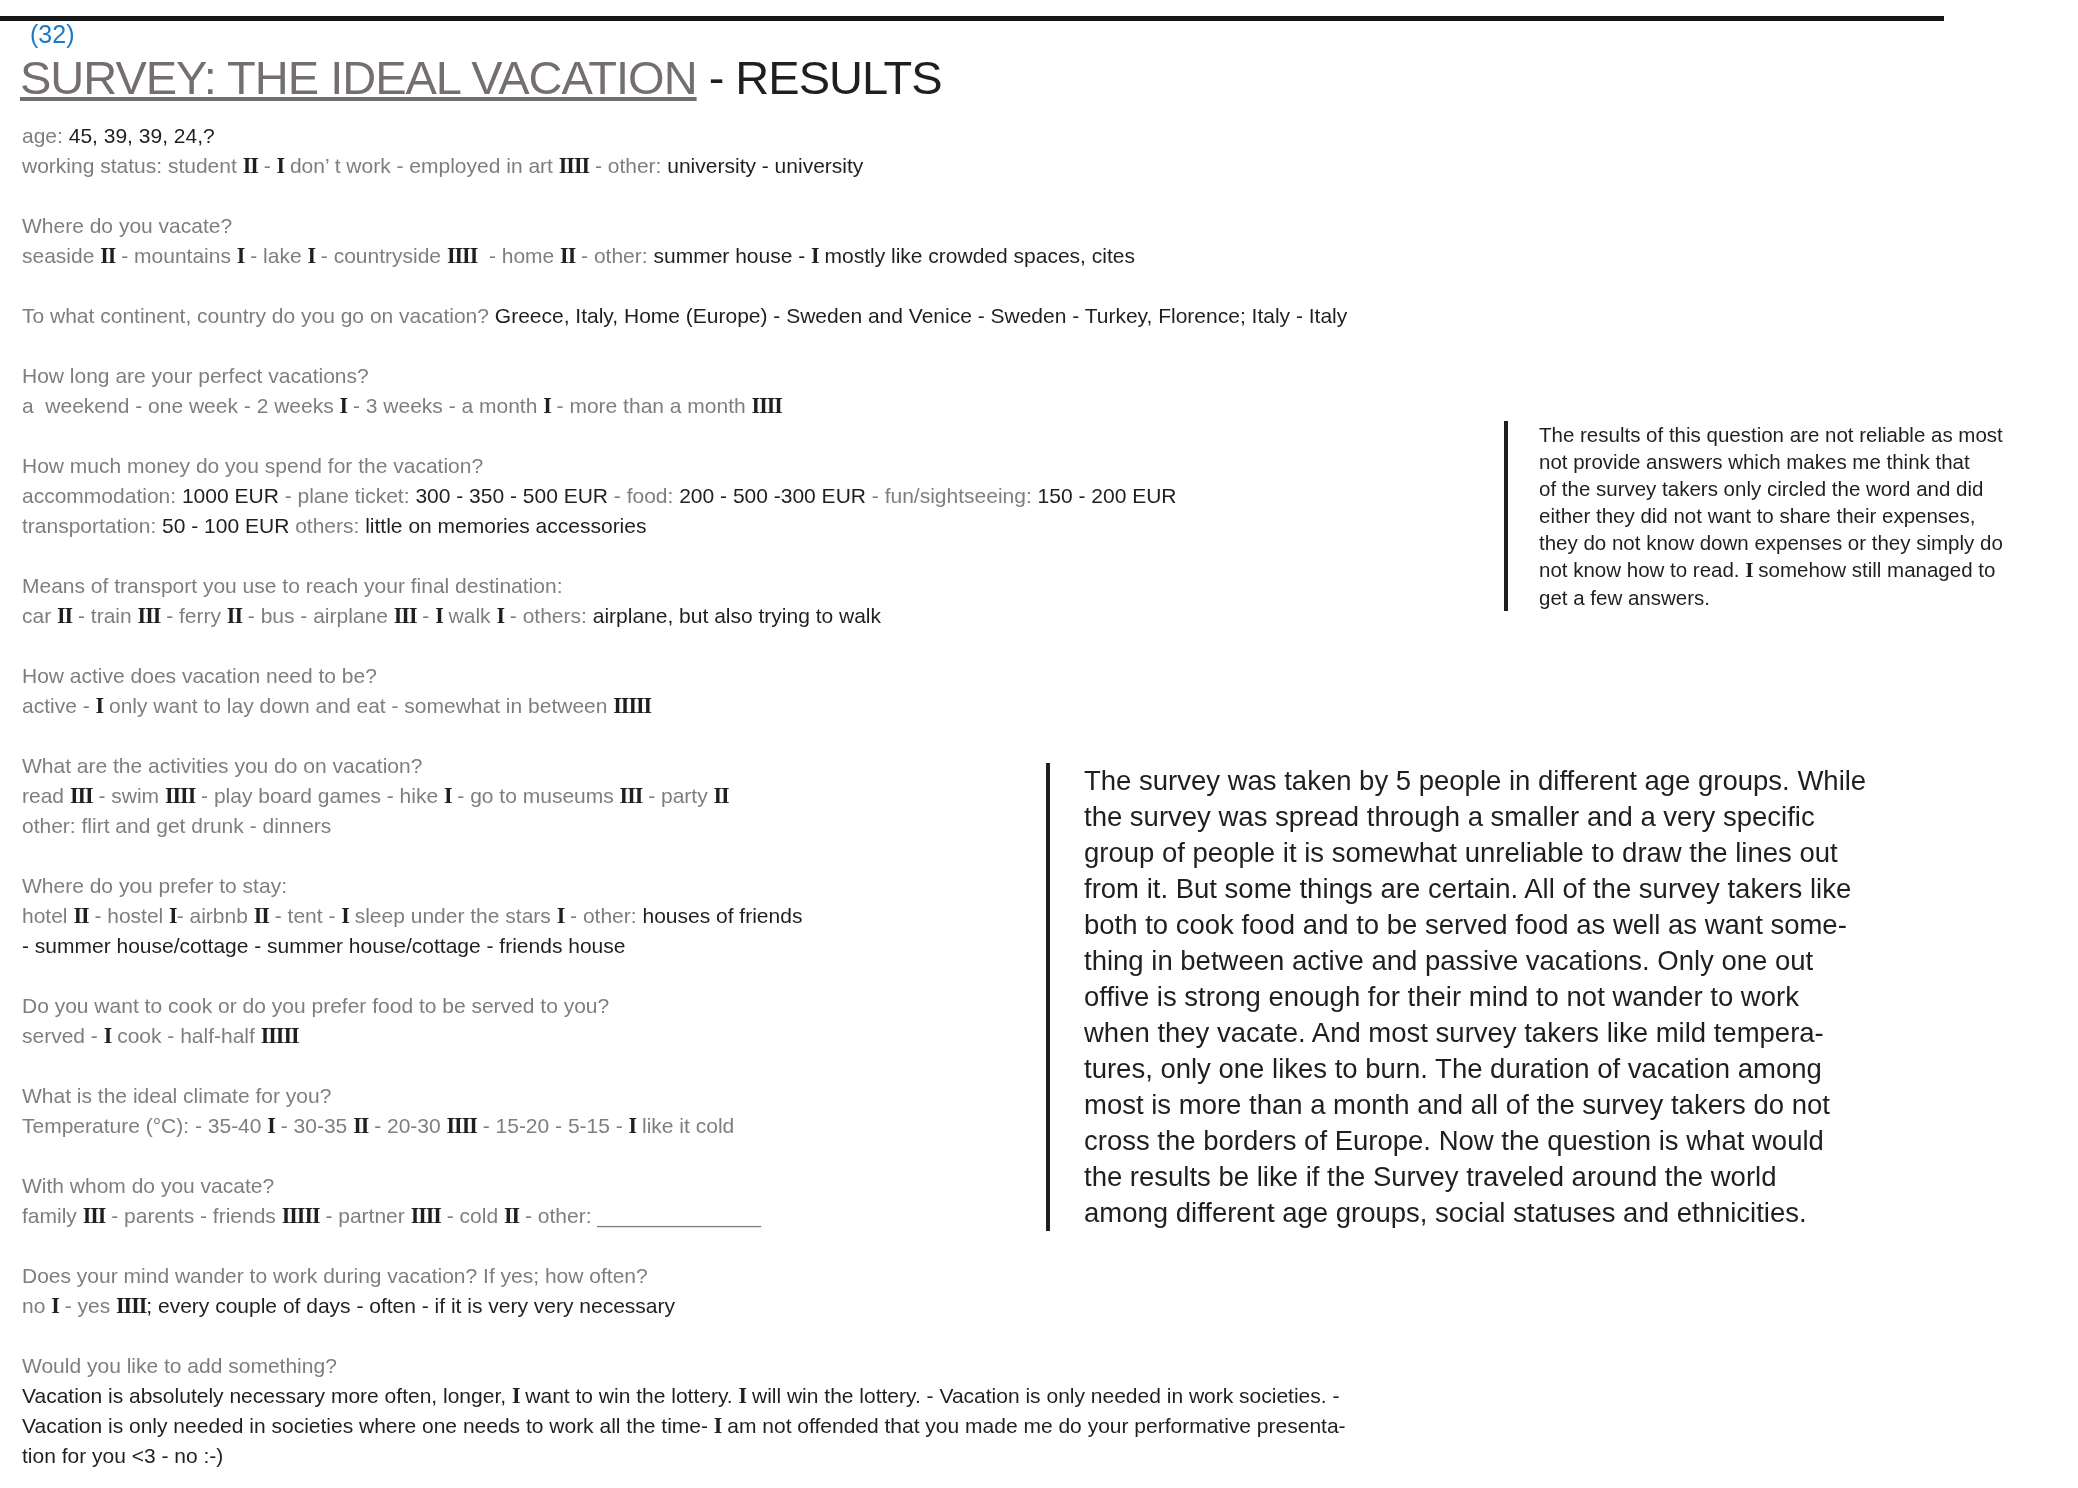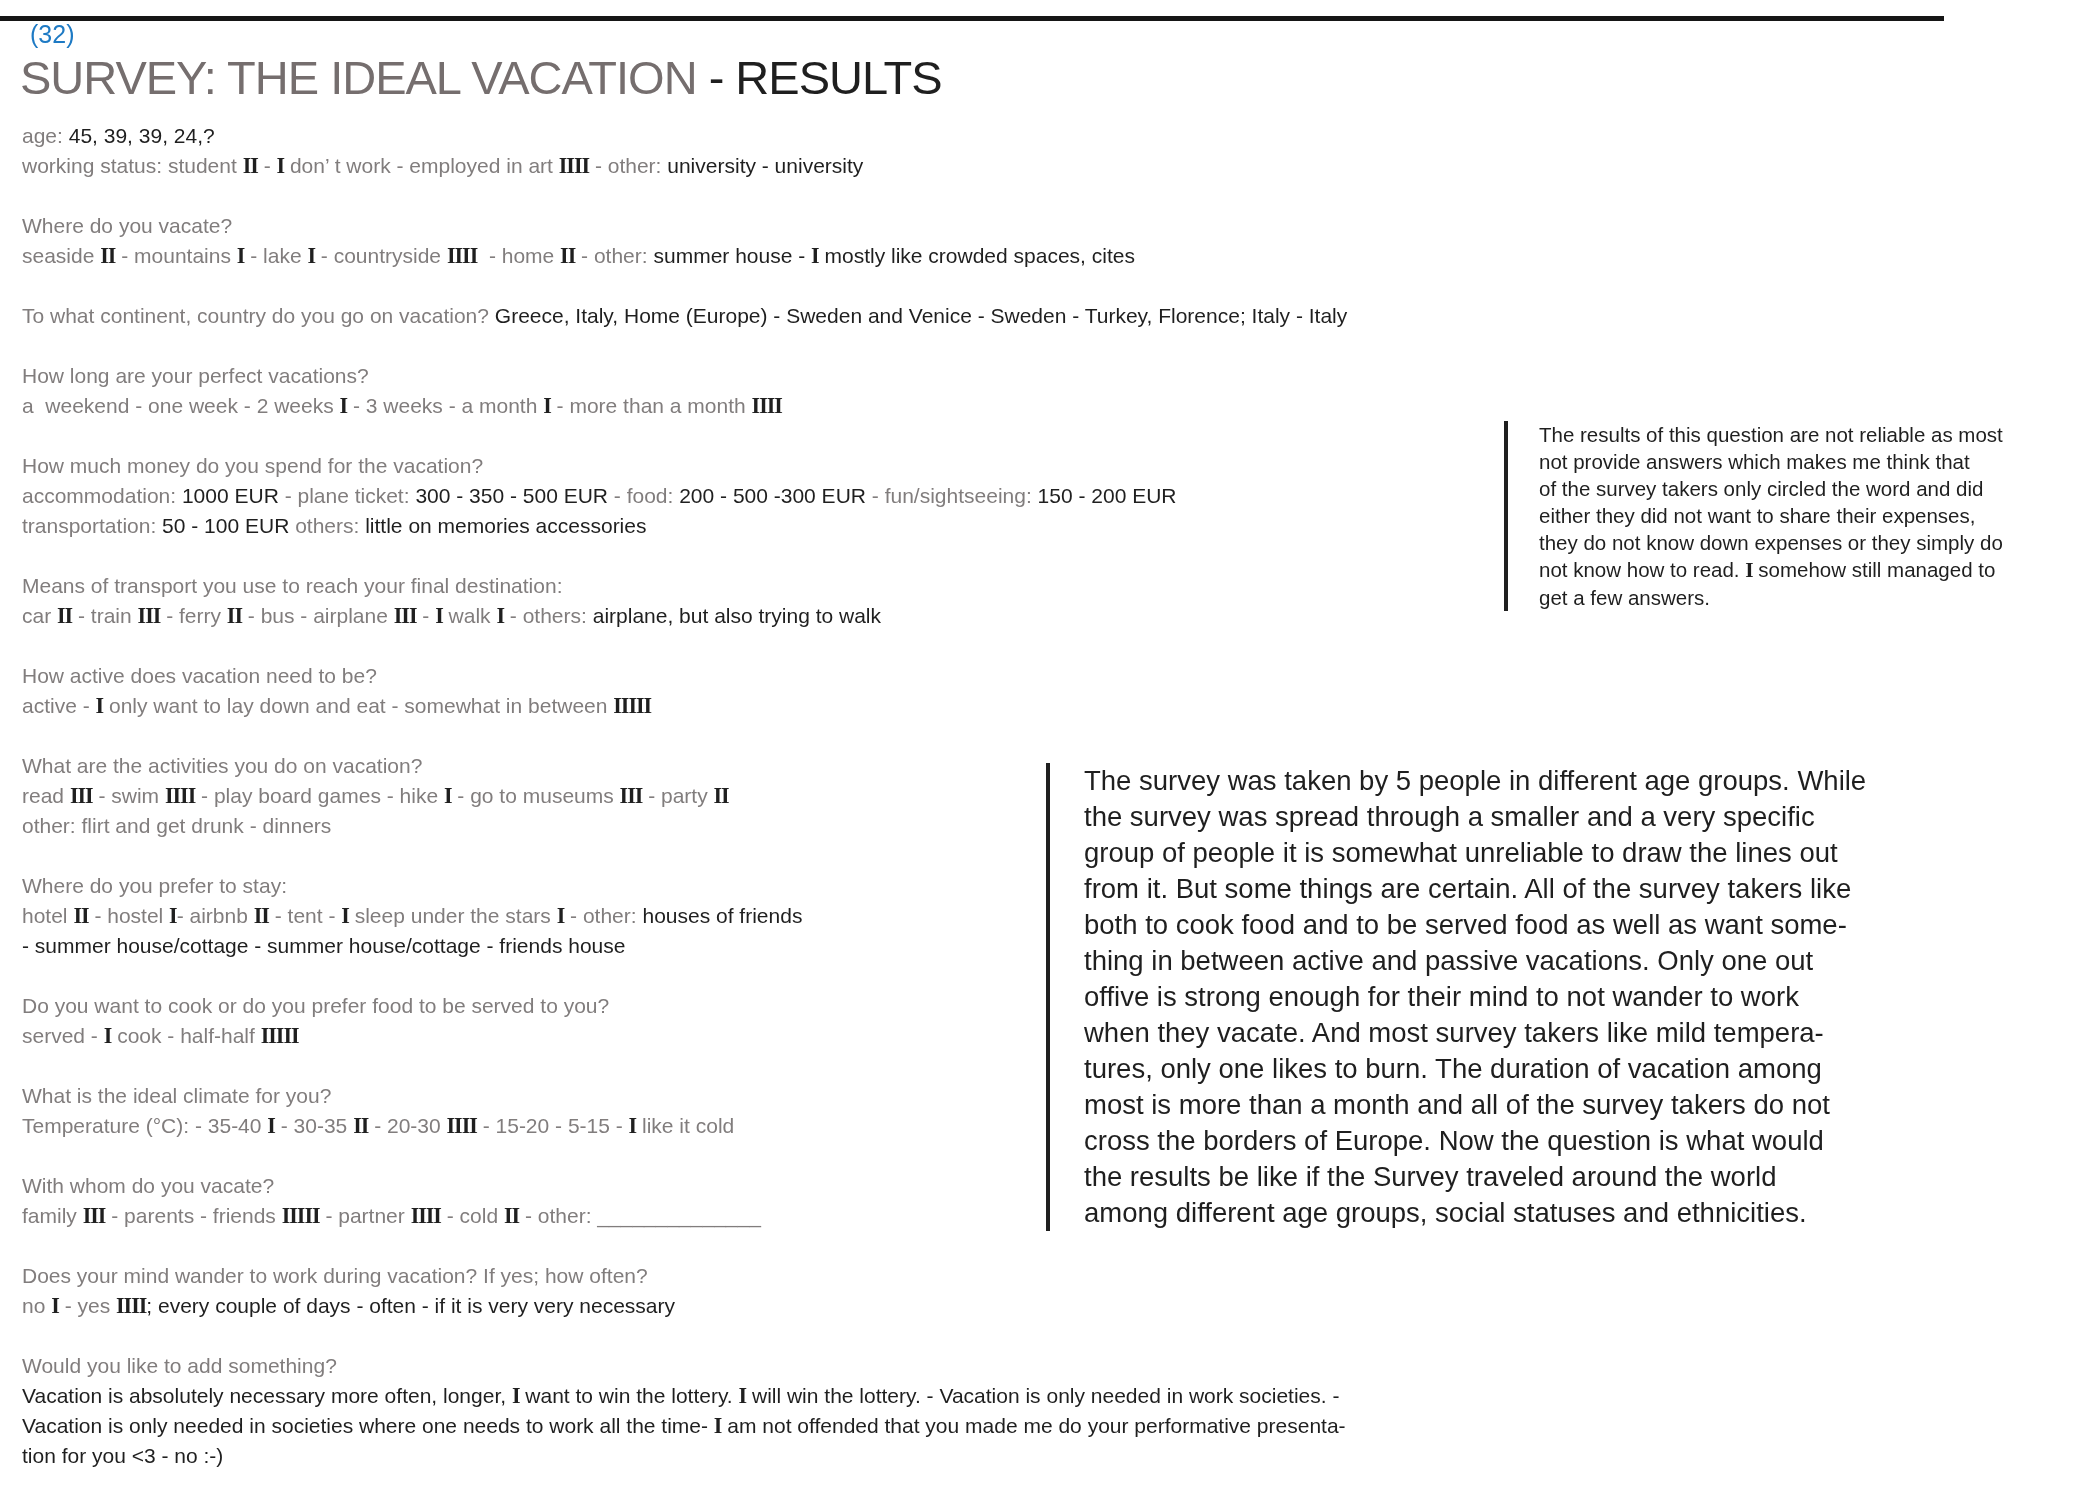--- a/index.html
+++ b/index.html
@@ -4,21 +4,21 @@
 <style>
   html,body{margin:0;padding:0;background:#ffffff;}
   :root{
     --gray:#817d7d; --black:#1f1f1f; --blue:#1e7ac4; --titlegray:#756e6e; --rule:#161616;
   }
   .page{position:relative;width:2040px;height:1488px;background:#fff;overflow:hidden;
         font-family:"Liberation Sans",sans-serif;}
   .top-rule{position:absolute;left:0;top:16px;width:1944px;height:5px;background:var(--rule);}
   .ref{position:absolute;left:30px;top:20px;font-size:25px;color:var(--blue);}
   .title{position:absolute;left:20px;top:50px;font-size:47px;letter-spacing:-1px;white-space:pre;}
-  .title .t-gray{color:var(--titlegray);}
+  .title .t-gray{color:var(--titlegray);text-decoration:underline;}
   .title .t-black{color:var(--black);}
   .blocks{position:absolute;left:22px;top:121px;width:1720px;font-size:21px;line-height:30px;}
   .block{margin-bottom:30px;}
   .line{white-space:pre-wrap;}
   .seg-g{color:var(--gray);}
   .seg-b{color:var(--black);}
   .seg-t,.seg-i{color:var(--black);font-family:Liberation Serif, serif;font-weight:700;
                 font-size:1.05em;letter-spacing:-1px;}
   .note{position:absolute;left:1504px;top:421px;width:556px;font-size:20.5px;line-height:27px;
         border-left:4px solid var(--black);padding-left:31px;color:var(--black);}

